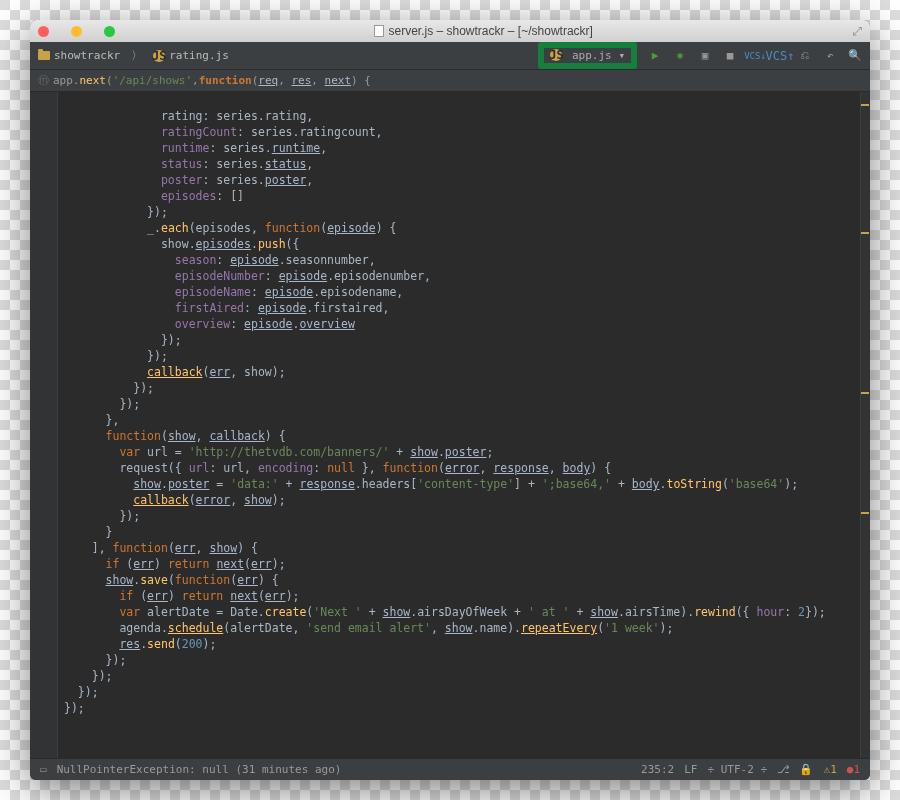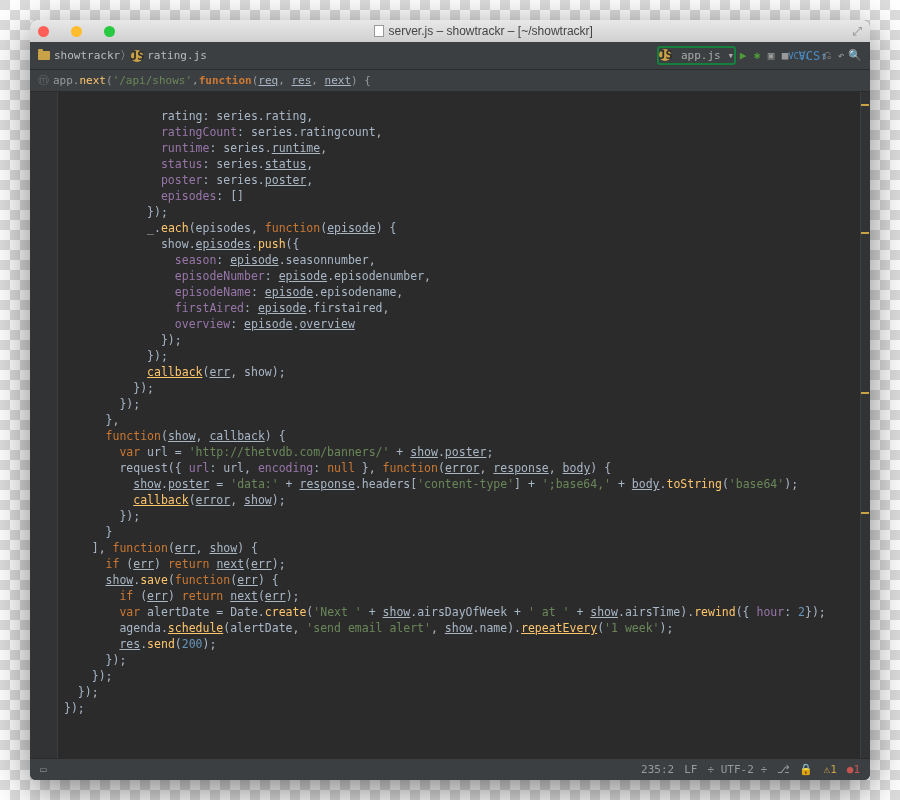--- a/index.html
+++ b/index.html
@@ -16,28 +16,28 @@
 .titlebar {
   height:22px; background:linear-gradient(#e8e8e8,#d0d0d0); display:flex; align-items:center;
   padding:0 8px; gap:22px; font-family:-apple-system,sans-serif; font-size:12px; color:#444;
 }
 .dot{width:11px;height:11px;border-radius:50%}
 .dot.r{background:#ff5f57}.dot.y{background:#ffbd2e}.dot.g{background:#28c940}
 .titlebar .title{flex:1;text-align:center;display:flex;align-items:center;justify-content:center;gap:4px}
 .file-ico{width:10px;height:12px;background:#fff;border:1px solid #999}
 .toolbar{
   height:28px;background:#3c3f41;border-bottom:1px solid #2b2b2b;display:flex;align-items:center;
-  padding:0 8px;font-size:11px;color:#bbb;gap:0;
+  padding:0 8px;font-size:11px;color:#bbb;gap:11px;
 }
 .toolbar .crumb{display:flex;align-items:center;gap:4px}
 .folder-ico{display:inline-block;width:12px;height:9px;background:#c9a146;border-radius:1px;position:relative}
 .folder-ico:before{content:"";position:absolute;top:-2px;left:0;width:5px;height:2px;background:#c9a146;border-radius:1px 1px 0 0}
 .js-ico{display:inline-flex;width:12px;height:12px;background:#c9a146;border-radius:50%;align-items:center;justify-content:center;font-size:12px;color:#2b2b2b;font-weight:bold}
 .toolbar .spacer{flex:1}
-.run-select{border:2px solid #15803d;padding:1px 0;border-radius:3px;color:#aaa}
+.run-select{border:6px solid #15803d;padding:1px 6px;border-radius:3px;color:#aaa}
 .tb-ico{width:14px;height:14px;display:inline-flex;align-items:center;justify-content:center;color:#999}
 .tb-ico.green{color:#4e9a3a}
 .tb-ico.blue{color:#4a8bc2}
 .crumbbar{
   height:22px;background:#3c3f41;border-bottom:1px solid #2b2b2b;display:flex;align-items:center;
   padding:0 8px;font-size:11px;color:#999;
 }
 .crumbbar .k-method{color:#ffc66d}
 .crumbbar .k-str{color:#6a8759}
 .crumbbar .k-kw{color:#cc7832;font-weight:bold}
@@ -122,20 +122,21 @@
     <div class="markbar">
       <div class="warn" style="top:12px"></div>
       <div class="warn" style="top:140px"></div>
       <div class="warn" style="top:300px"></div>
       <div class="warn" style="top:420px"></div>
     </div>
   </div>
 
   <div class="statusbar">
     <span style="color:#888">▭</span>
+    <span>NullPointerException: null (31 minutes ago)</span>
     <span class="spacer"></span>
     <span>235:2</span>
     <span>LF</span>
     <span>÷ <span>UTF-2</span> ÷</span>
     <span>⎇</span>
     <span>🔒</span>
     <span class="warn-ico">⚠<span>1</span></span>
     <span class="err-ico">●<span>1</span></span>
   </div>
 

